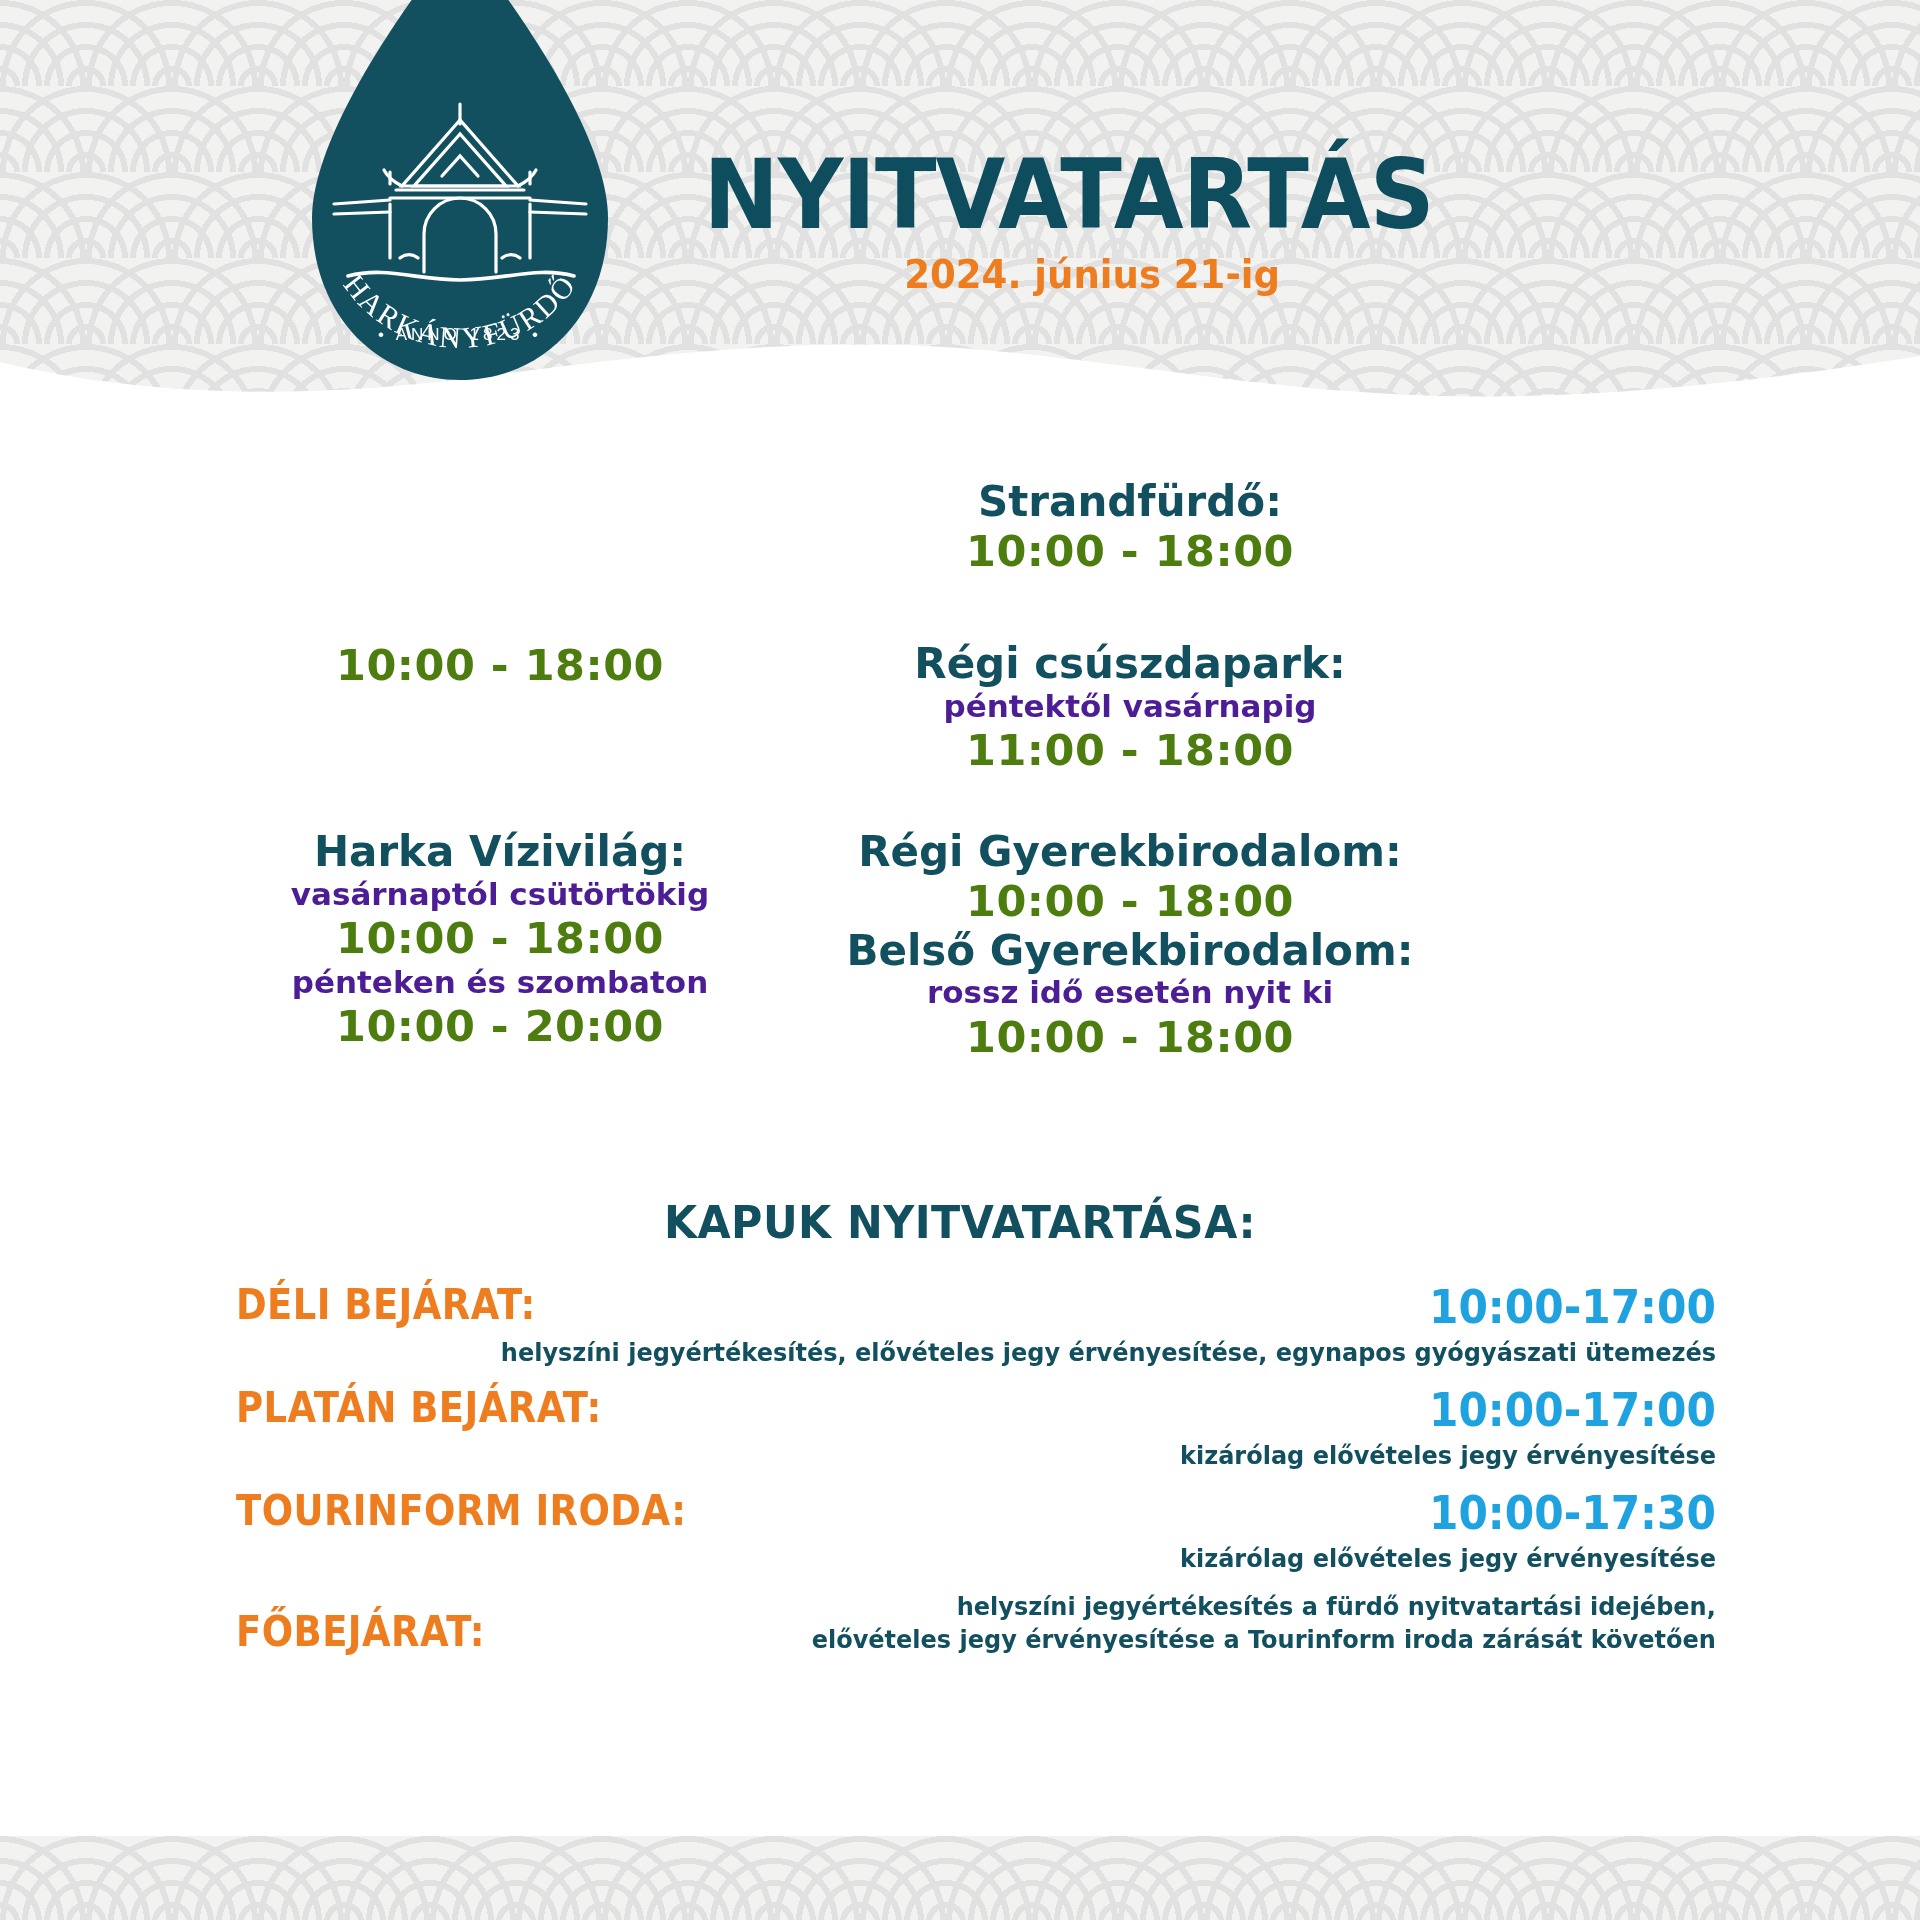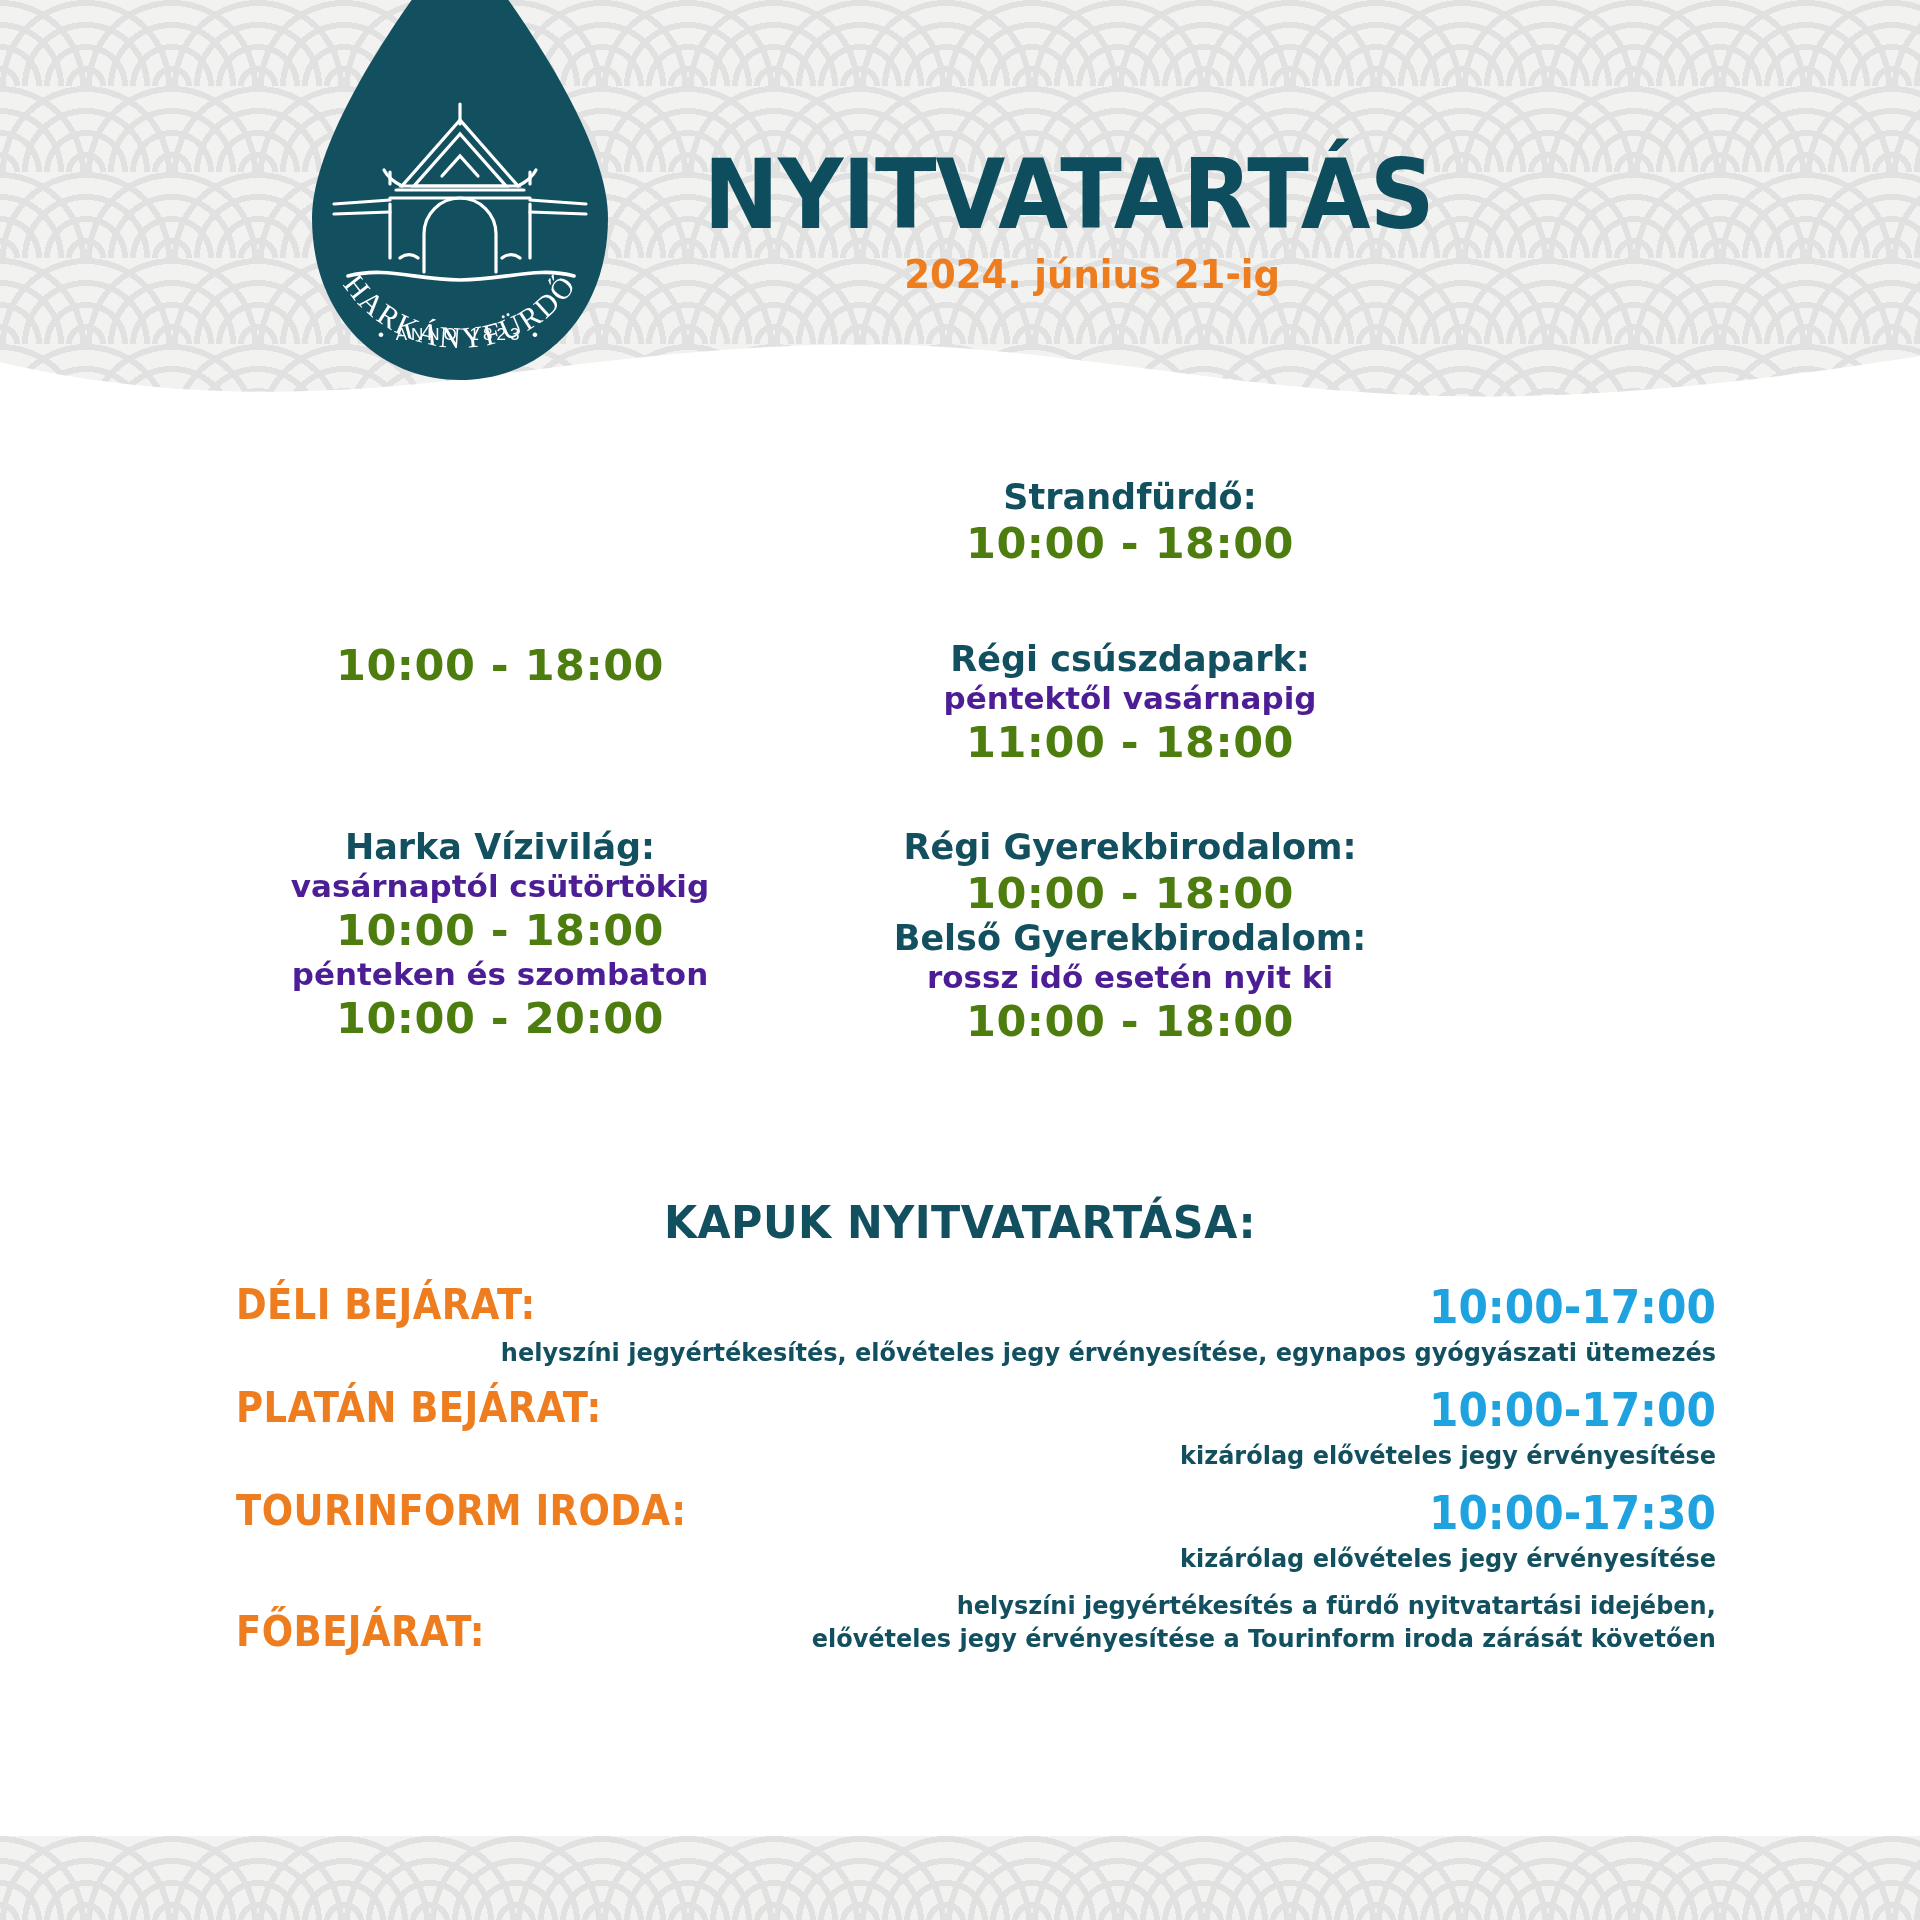--- a/index.html
+++ b/index.html
@@ -98,21 +98,21 @@
 
   
   .sched-block {
     position: absolute;
     text-align: center;
   }
   .sched-title {
     font-family: "DejaVu Sans", sans-serif;
     font-weight: bold;
     color: #12505f;
-    font-size: 35px;
+    font-size: 42px;
     line-height: 1.14;
     white-space: nowrap;
   }
   .sched-note {
     font-family: "DejaVu Sans", sans-serif;
     font-weight: bold;
     color: #4c1d95;
     font-size: 31px;
     line-height: 1.2;
     white-space: nowrap;
@@ -187,21 +187,21 @@
     font-family: "DejaVu Sans", sans-serif;
     font-weight: bold;
     font-size: 25px;
     color: #12505f;
     text-align: right;
     line-height: 1.32;
     margin-top: 2px;
     transform: scaleX(0.96);
     transform-origin: right center;
   }
-  #gate-row-fobejarat .gate-head { align-items: flex-start; }
+  #gate-row-fobejarat .gate-head { align-items: flex-end; }
   #gate-row-fobejarat .gate-name { padding-top: 18px; }
 </style>
 </head>
 <body>
 
 <div id="poster">
 
   <div class="pattern-band" id="band-top"></div>
   <div class="pattern-band" id="band-bottom"></div>
 

